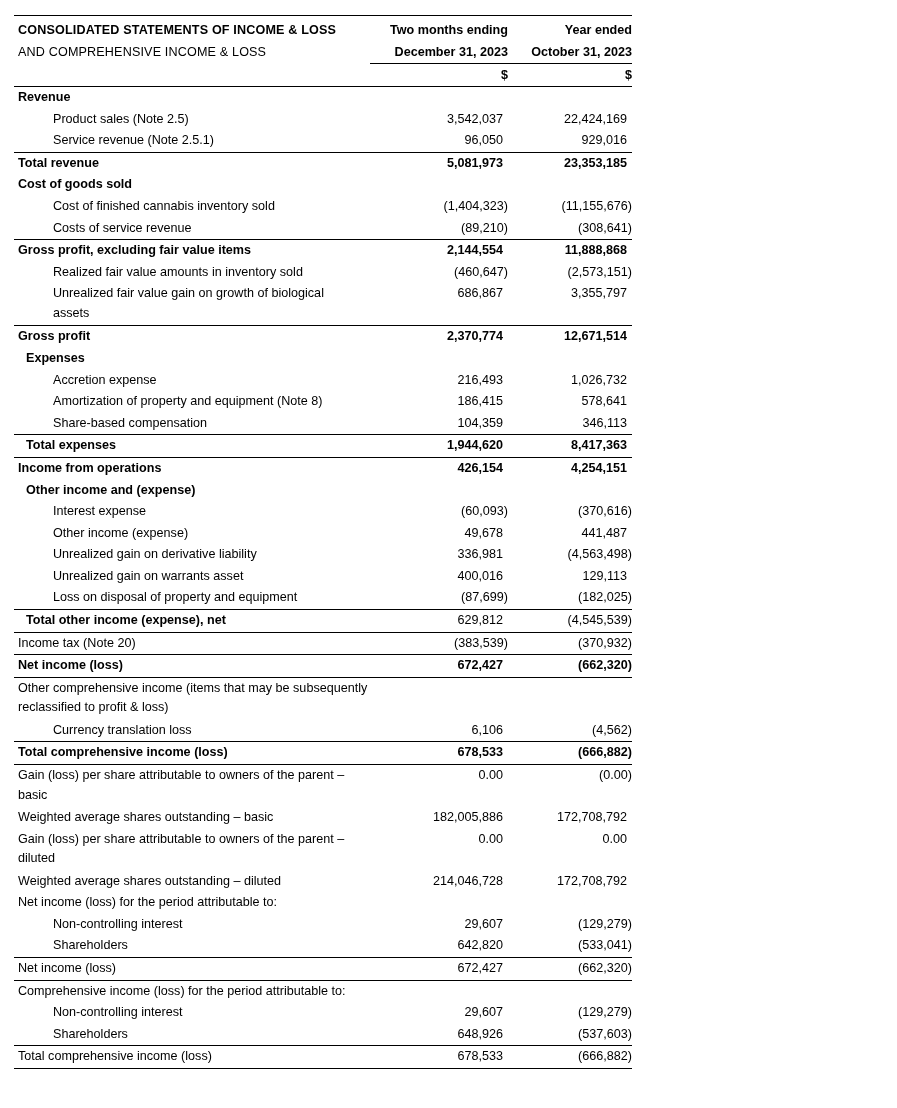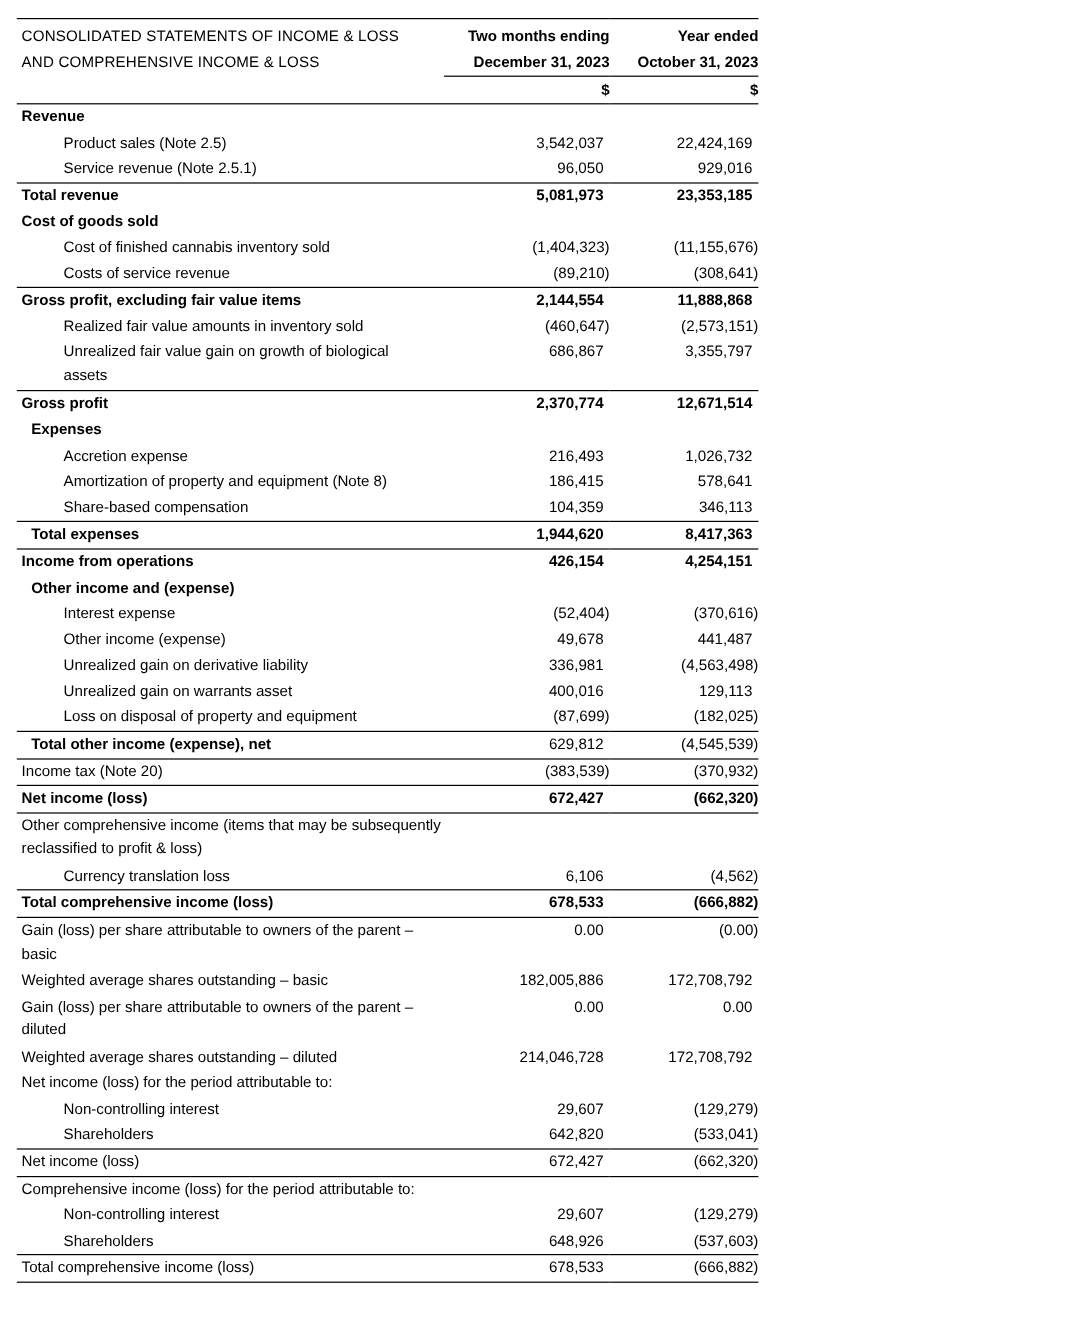--- a/index.html
+++ b/index.html
@@ -55,21 +55,21 @@
     .ind05 { padding-left: 12px !important; }
     .ind1 { padding-left: 39px !important; margin-top: 17px; }
     .bold { font-weight: bold; }
     tr.hdr td { height: 22px; line-height: 22px; }
     tr.hdr1 td { padding-top: 3px; }
     tr.title td.label { letter-spacing: 0.15px; }
     .hdr-num { font-weight: bold; text-align: right; }
     tr.rule-below td { border-bottom: 1.3px solid #000; }
     tr.two-line td.label { line-height: 19.5px; padding-top: 1px; }
     tr.two-line td { height: 41px; }
-    .full-top td { border-top: 1.3px solid #000; }
+    .full-top td { border-top: 1.3px solid #000; font-weight: bold; }
   </style>
 </head>
 <body>
 
 <div class="sheet">
   <table>
     <colgroup>
       <col class="c-label">
         <col class="c-a">
         <col class="c-b">
@@ -175,21 +175,21 @@
           <td class="num a bold"><span class="v pos">426,154</span></td>
           <td class="num b bold"><span class="v pos">4,254,151</span></td>
         </tr>
         <tr>
           <td class="label ind05 bold">Other income and (expense)</td>
           <td class="num a"><span class="v"></span></td>
           <td class="num b"><span class="v"></span></td>
         </tr>
         <tr>
           <td class="label ind1">Interest expense</td>
-          <td class="num a"><span class="v">(52,404)</span></td>
+          <td class="num a"><span class="v">(60,093)</span></td>
           <td class="num b"><span class="v">(370,616)</span></td>
         </tr>
         <tr>
           <td class="label ind1">Other income (expense)</td>
           <td class="num a"><span class="v pos">49,678</span></td>
           <td class="num b"><span class="v pos">441,487</span></td>
         </tr>
         <tr>
           <td class="label ind1">Unrealized gain on derivative liability</td>
           <td class="num a"><span class="v pos">336,981</span></td>

